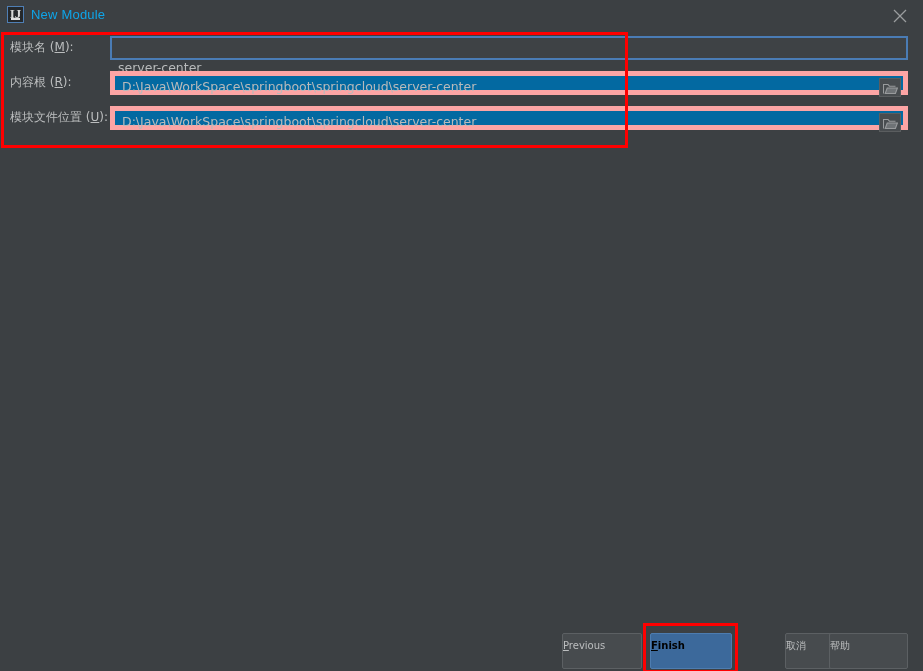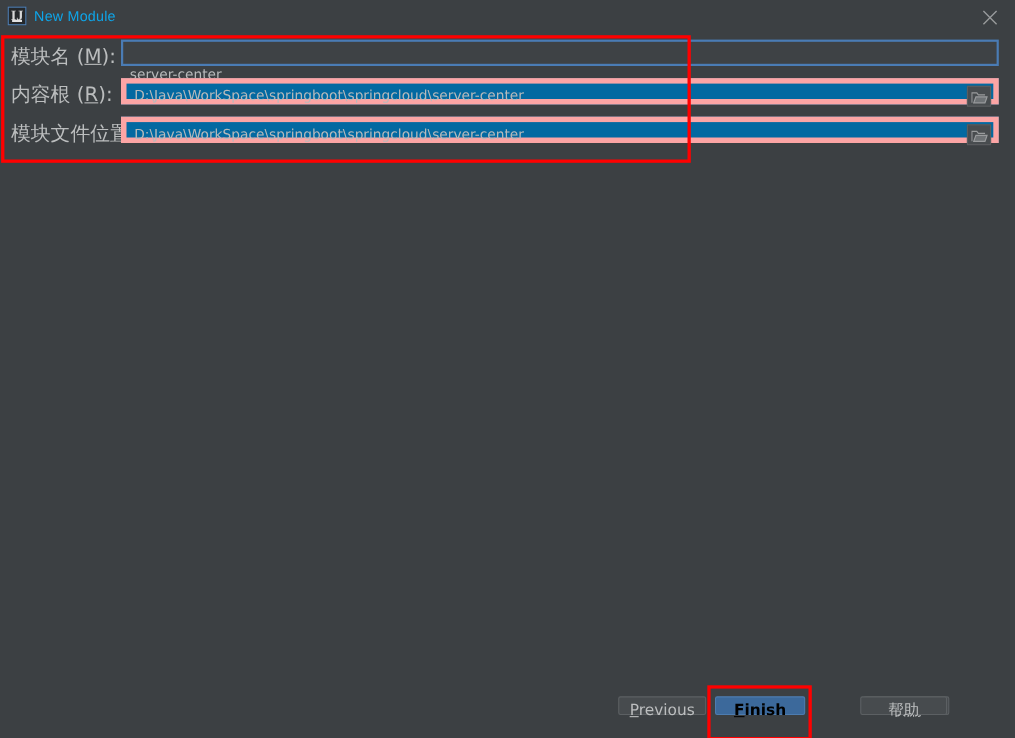--- a/index.html
+++ b/index.html
@@ -84,21 +84,21 @@
   .form-row {
     position: absolute;
     left: 0;
     width: 923px;
     height: 30px;
   }
   .form-label {
     position: absolute;
     left: 10px;
     top: 6px;
-    font-size: 18px;
+    font-size: 12px;
     color: #bbbdbe;
     white-space: nowrap;
     font-family: "DejaVu Sans", "Liberation Sans", sans-serif;
   }
   .form-label .mn { text-decoration: underline; }
 
   .field {
     position: absolute;
     left: 110px;
     top: 3px;
@@ -164,44 +164,43 @@
   #button-bar {
     position: absolute;
     left: 0;
     bottom: 0;
     width: 923px;
     height: 52px;
   }
   .dlg-button {
     position: absolute;
     top: 14px;
-    height: 17px;
+    height: 36px;
     box-sizing: border-box;
     border: 1px solid #5c6063;
     border-radius: 2px;
     background: #474b4e;
     color: #bcbebf;
-    font-size: 14px;
+    font-size: 10px;
     line-height: 24px;
-    text-align: center;
     cursor: pointer;
     white-space: nowrap;
     font-family: "DejaVu Sans", "Liberation Sans", sans-serif;
   }
   .dlg-button .mn { text-decoration: underline; }
   .dlg-button.primary {
     background: #3c699b;
     border: 1px solid #4d7cb0;
     color: #000000;
     font-weight: bold;
   }
   #btn-previous { left: 562px; width: 80px; }
   #btn-finish   { left: 650px; width: 82px; }
   #btn-cancel   { left: 785px; width: 78px; }
-  #btn-help     { left: 782px; width: 79px; }
+  #btn-help     { left: 829px; width: 79px; }
 </style>
 </head>
 <body>
 
 <div id="dialog">
 
   <div id="titlebar">
     <div id="app-icon">
       <span class="ij-text">IJ</span>
       <span class="ij-bar"></span>

